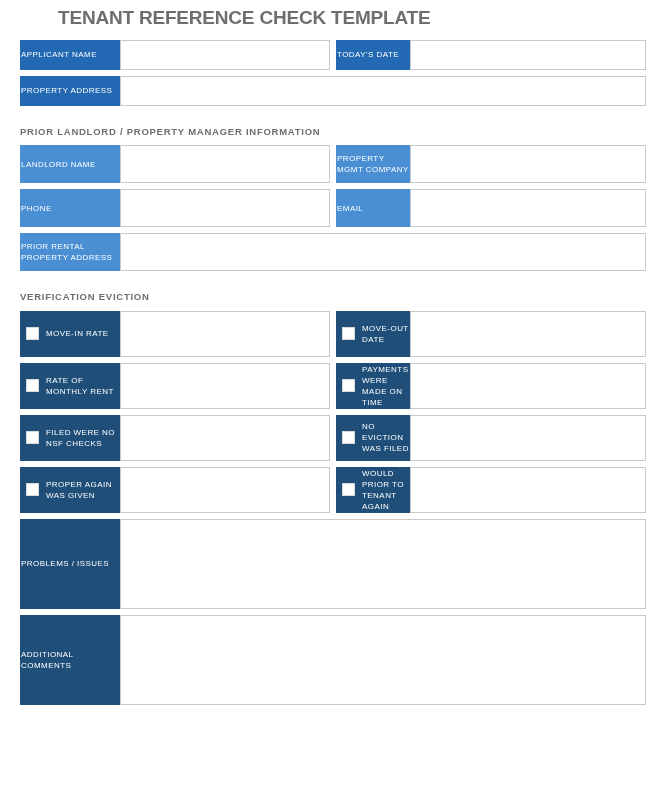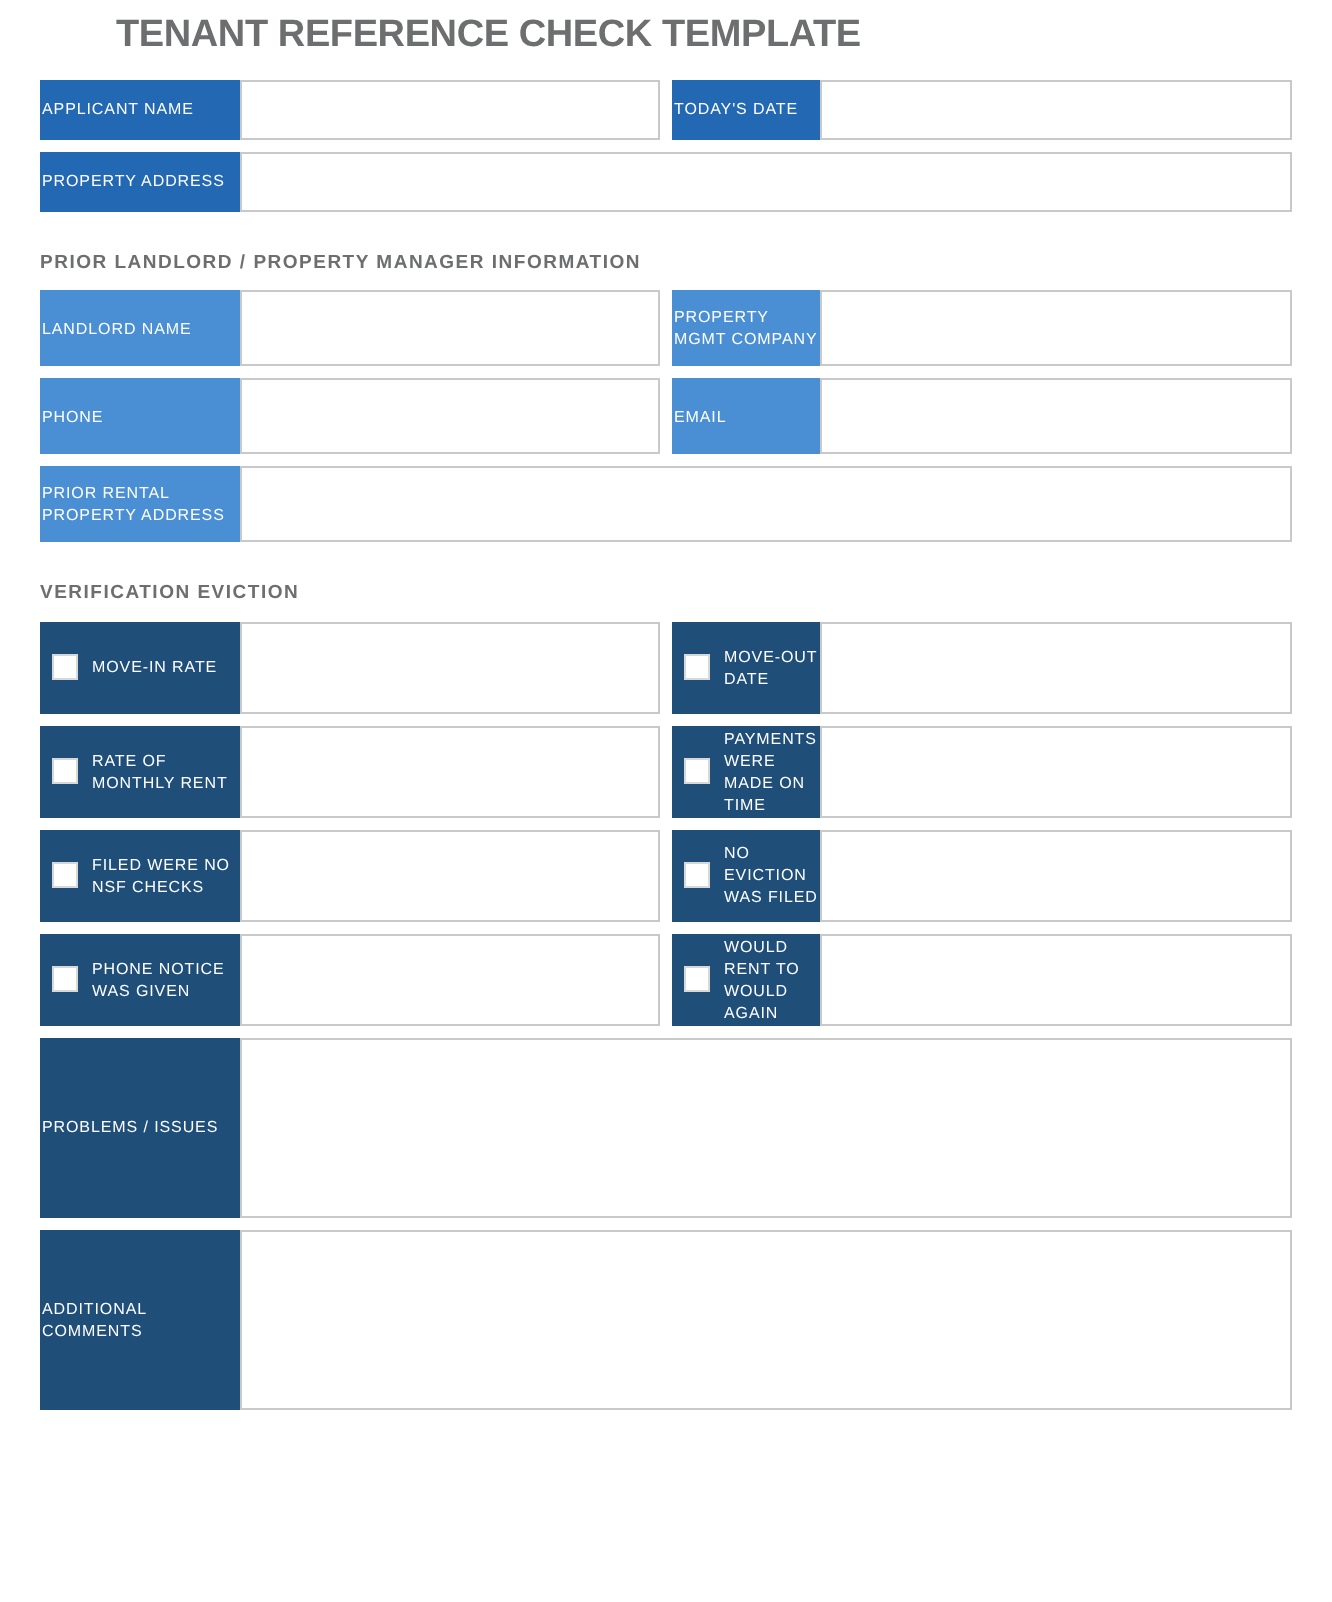--- a/index.html
+++ b/index.html
@@ -222,29 +222,29 @@
         <span class="txt">NO EVICTION WAS FILED</span>
       </div>
       <div class="field h-chk"></div>
     </div>
   </div>
 
   <div class="row">
     <div class="cellgroup grp-left">
       <div class="label navy check label-w-left h-chk">
         <span class="checkbox"></span>
-        <span class="txt">PHONE NOTICE WAS GIVEN</span>
-      </div>
-      <div class="field h-chk"></div>
-    </div>
-    <div class="gap"></div>
-    <div class="cellgroup grp-right">
-      <div class="label navy check label-w-right h-chk">
-        <span class="checkbox"></span>
-        <span class="txt">WOULD RENT TO WOULD AGAIN</span>
+        <span class="txt">PROPER AGAIN WAS GIVEN</span>
+      </div>
+      <div class="field h-chk"></div>
+    </div>
+    <div class="gap"></div>
+    <div class="cellgroup grp-right">
+      <div class="label navy check label-w-right h-chk">
+        <span class="checkbox"></span>
+        <span class="txt">WOULD PRIOR TO TENANT AGAIN</span>
       </div>
       <div class="field h-chk"></div>
     </div>
   </div>
 
   <div class="row">
     <div class="cellgroup full">
       <div class="label navy label-w-left h-big">PROBLEMS / ISSUES</div>
       <div class="field h-big"></div>
     </div>

